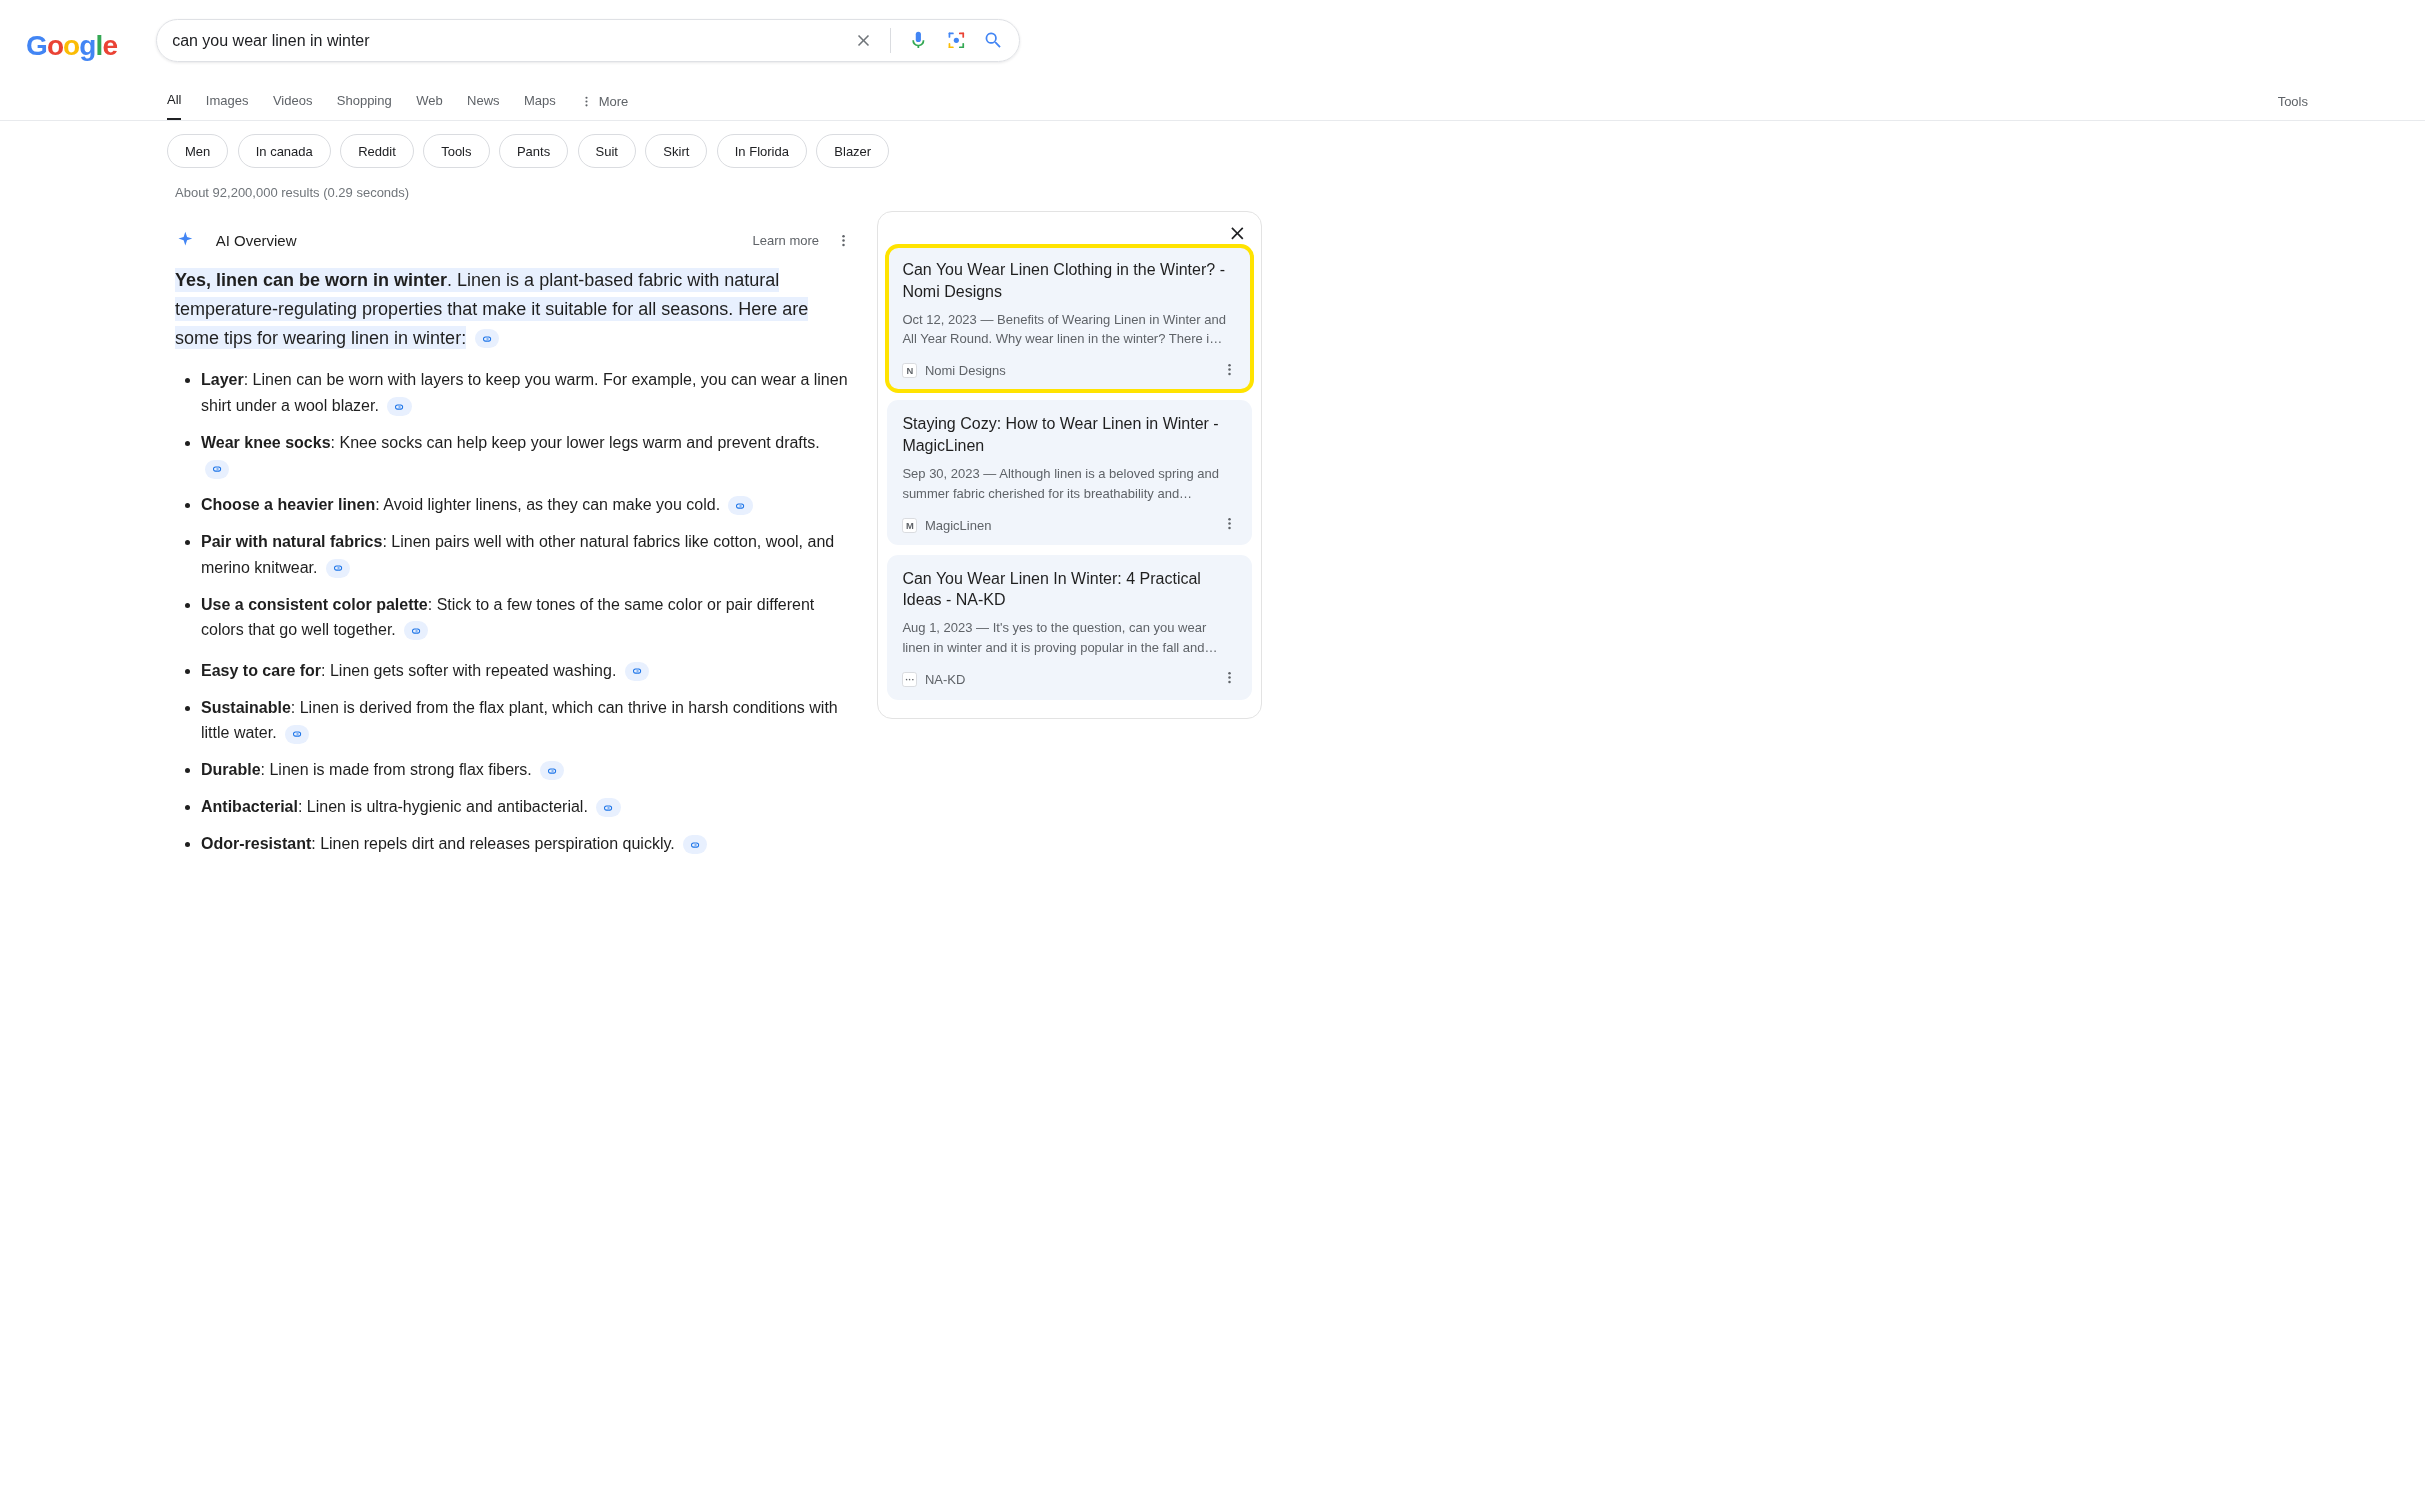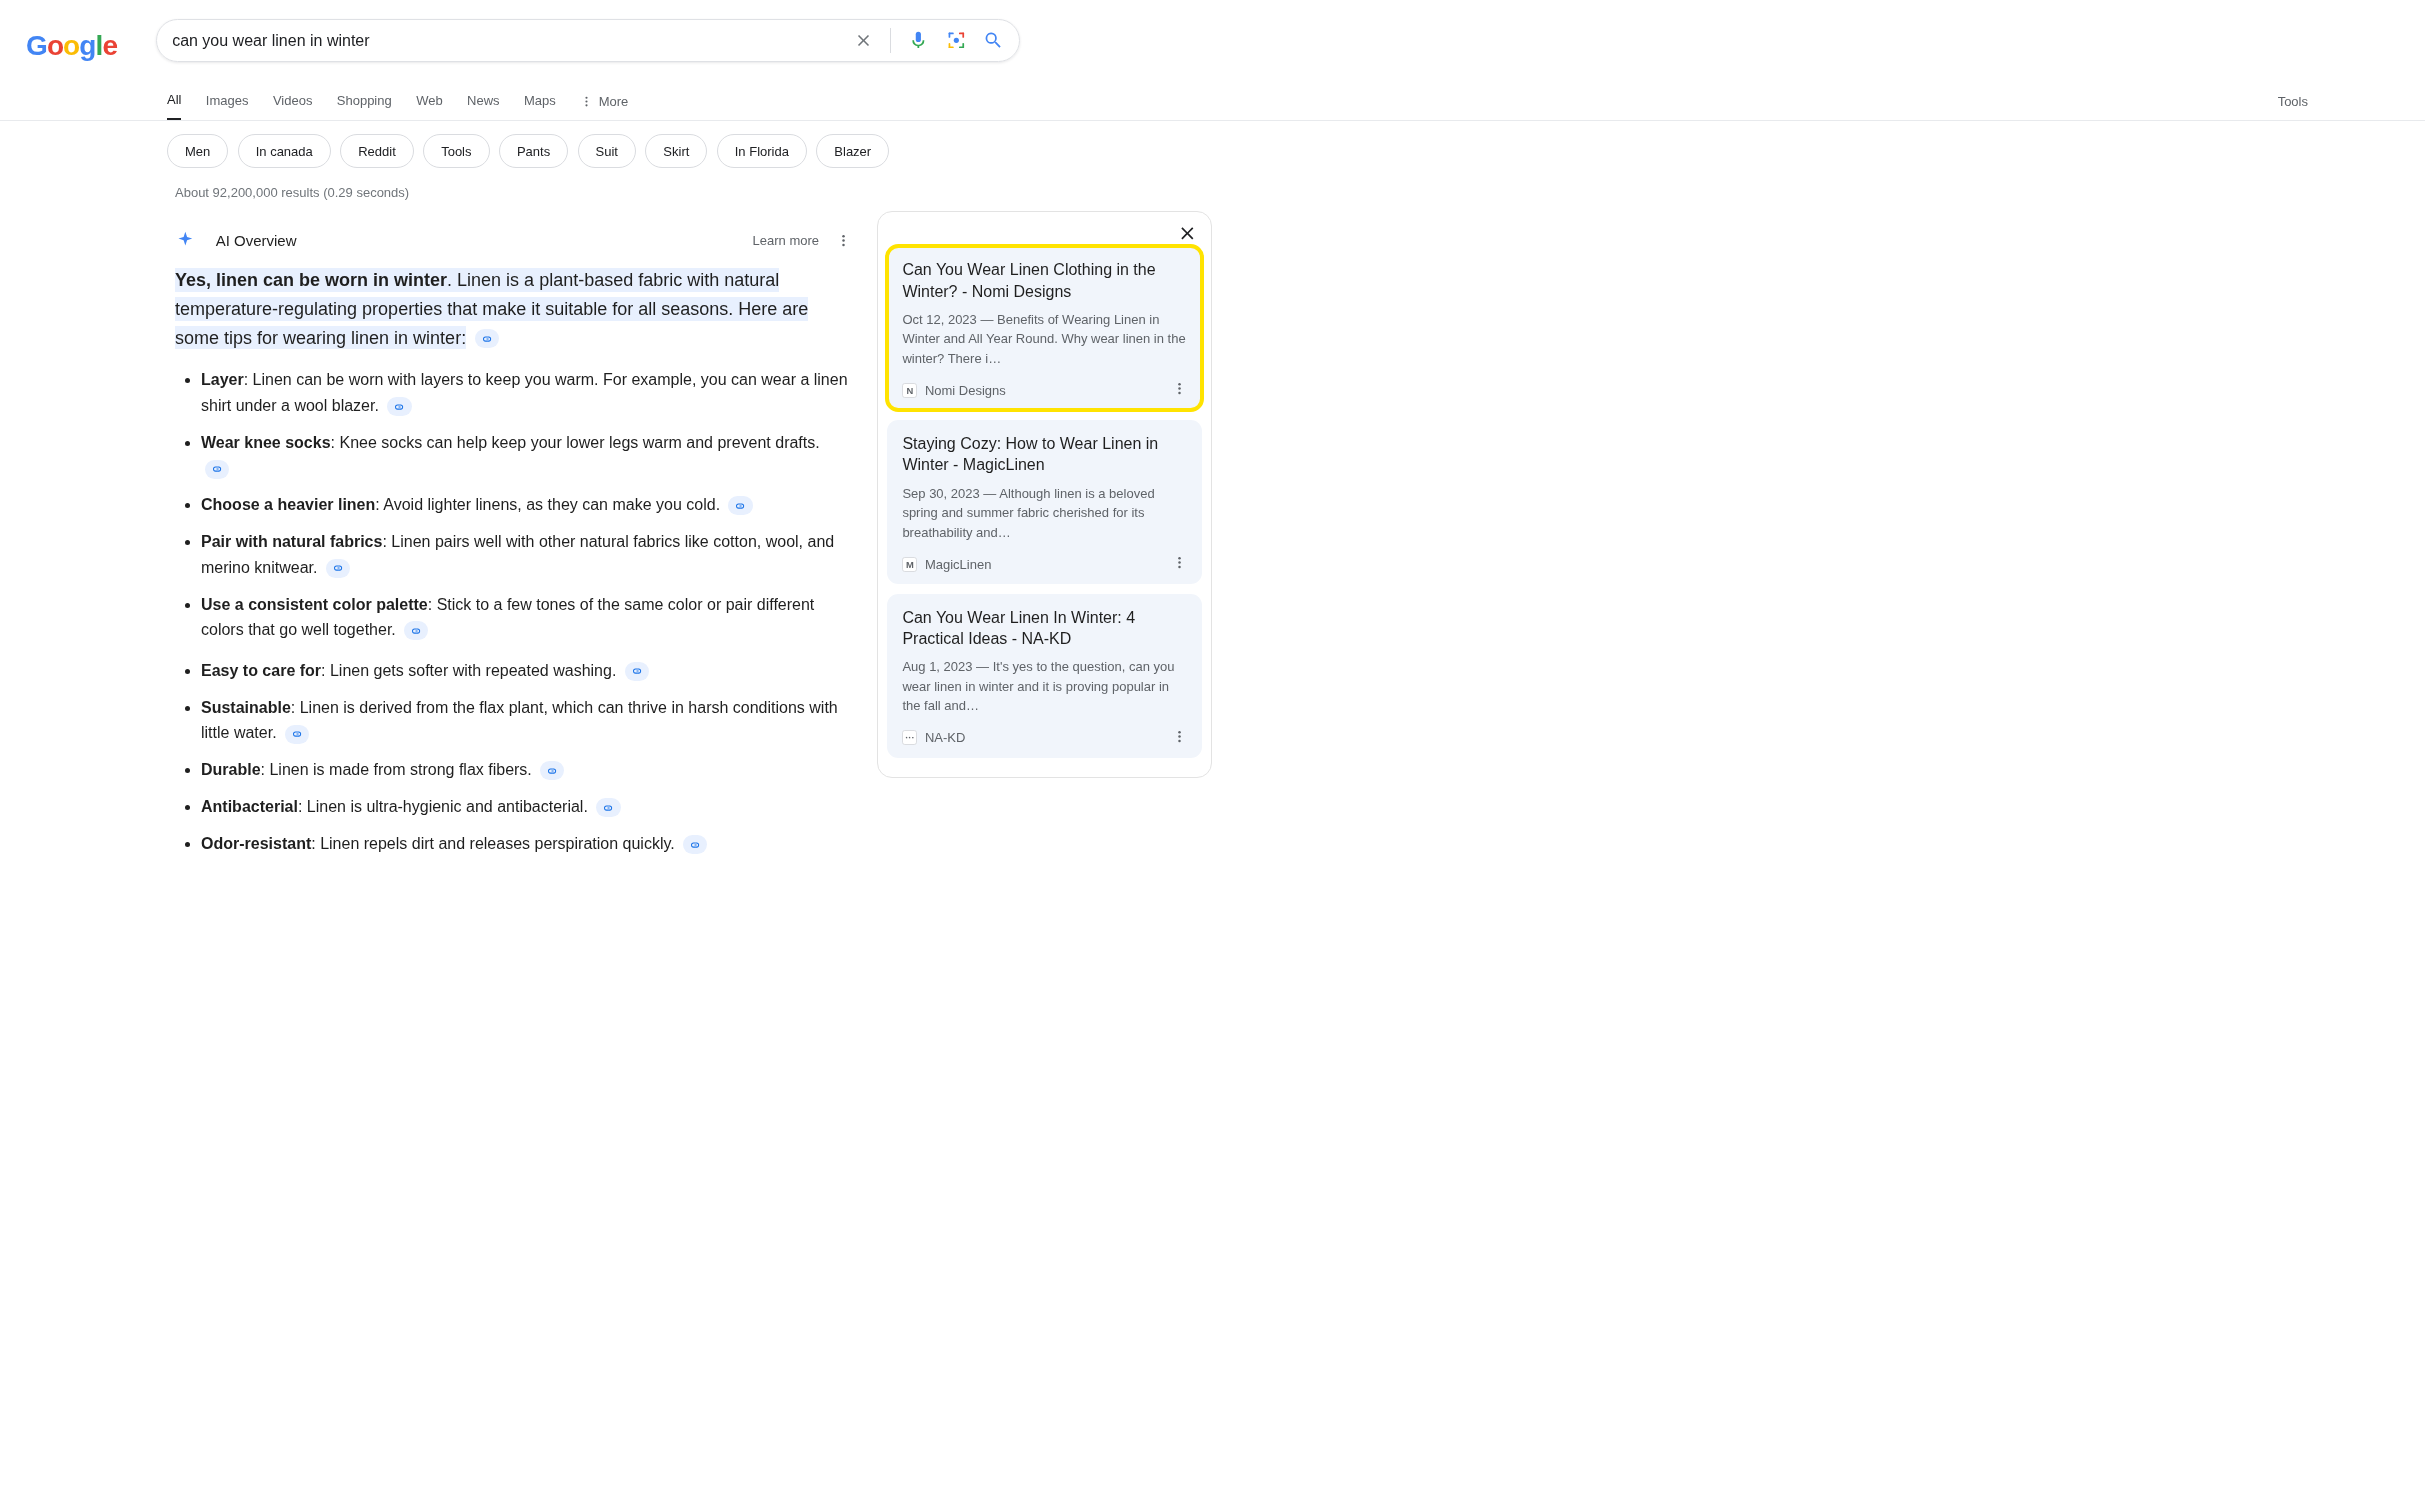--- a/index.html
+++ b/index.html
@@ -122,21 +122,21 @@
     border-radius:9.4px;
     vertical-align:middle;
     margin-left:3.8px;
     cursor:pointer;
   }
   .link-pill svg { width:12.2px; height:12.2px; }
   .tip-list { margin:15px 0 0 26px; }
   .tip-list li { font-size:16px; line-height:1.6; margin-bottom:11.3px; color:#1f1f1f; }
   .tip-list li b { font-weight:700; }
   .sub-head { font-size:20px; font-weight:700; margin:17px 0 9.4px 0; color:#1f1f1f;}
-  .side-col { width:335px; }
+  .side-col { width:385px; }
   .side-panel {
     border:0.9px solid #e3e3e3;
     border-radius:15px;
     padding:9.4px 9.4px;
     margin-top:-19px;
     position:relative;
   }
   .close-x { position:absolute; top:11.3px; right:13px; cursor:pointer; }
   .src-card {
     background:#f1f5fb;

